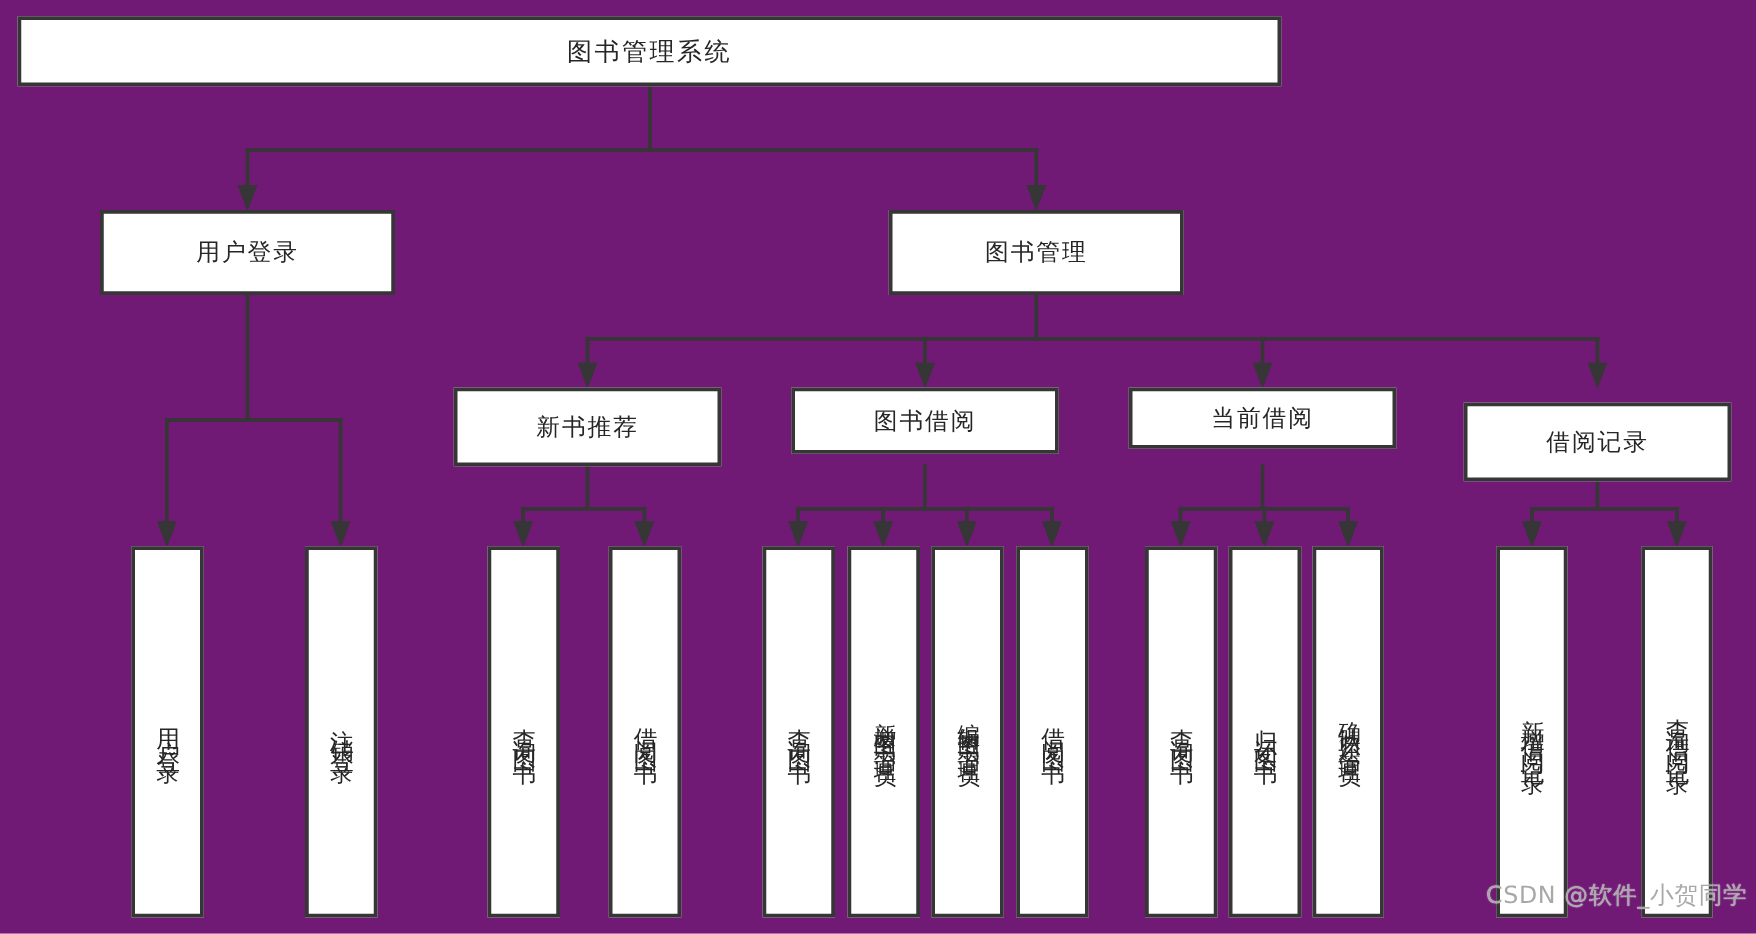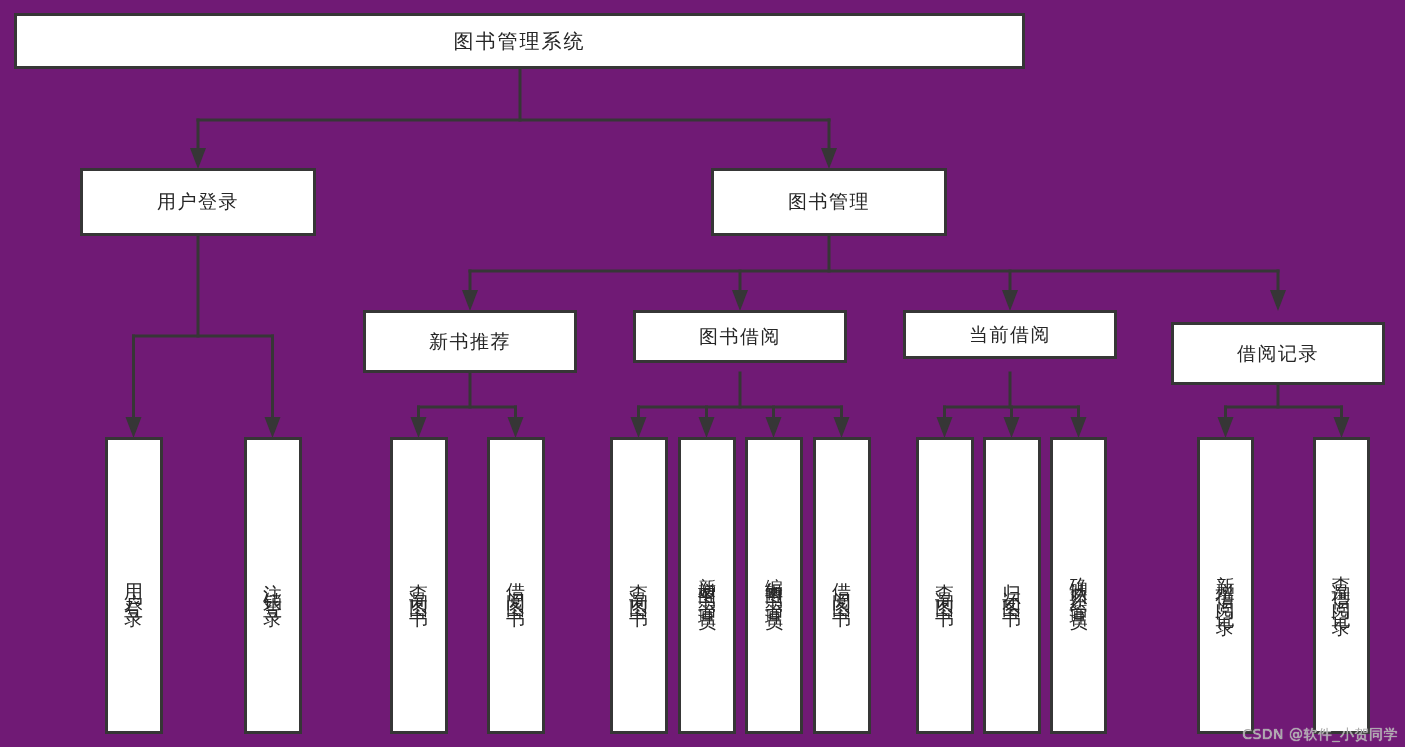--- a/index.html
+++ b/index.html
@@ -16,22 +16,22 @@
     color:#262626;
   }
   .h  { font-size:19px; letter-spacing:1.5px; }
   .root-box { font-size:20px; letter-spacing:2px; }
   .v  {
     writing-mode:vertical-rl; text-orientation:mixed;
     font-size:19px; line-height:1; letter-spacing:0.45em;
   }
   .v.long { font-size:18px; letter-spacing:0.28em; }
   .watermark {
-    position:absolute; z-index:3; right:7px; bottom:3px;
-    color:#a8a8a8; font-size:14px; letter-spacing:0.5px;
+    position:absolute; z-index:3; right:7px; bottom:18px;
+    color:#a8a8a8; font-size:19px; letter-spacing:0.5px;
     text-shadow:0 0 1px #ffffff;
   }
 </style>
 </head>
 <body>
 
 <div class="canvas">
 
   <svg id="connectors" width="1405" height="747" viewBox="0 0 1405 747">
       <line x1="520" y1="68" x2="520" y2="120" stroke="#363636" stroke-width="3" stroke-linecap="square"></line>

